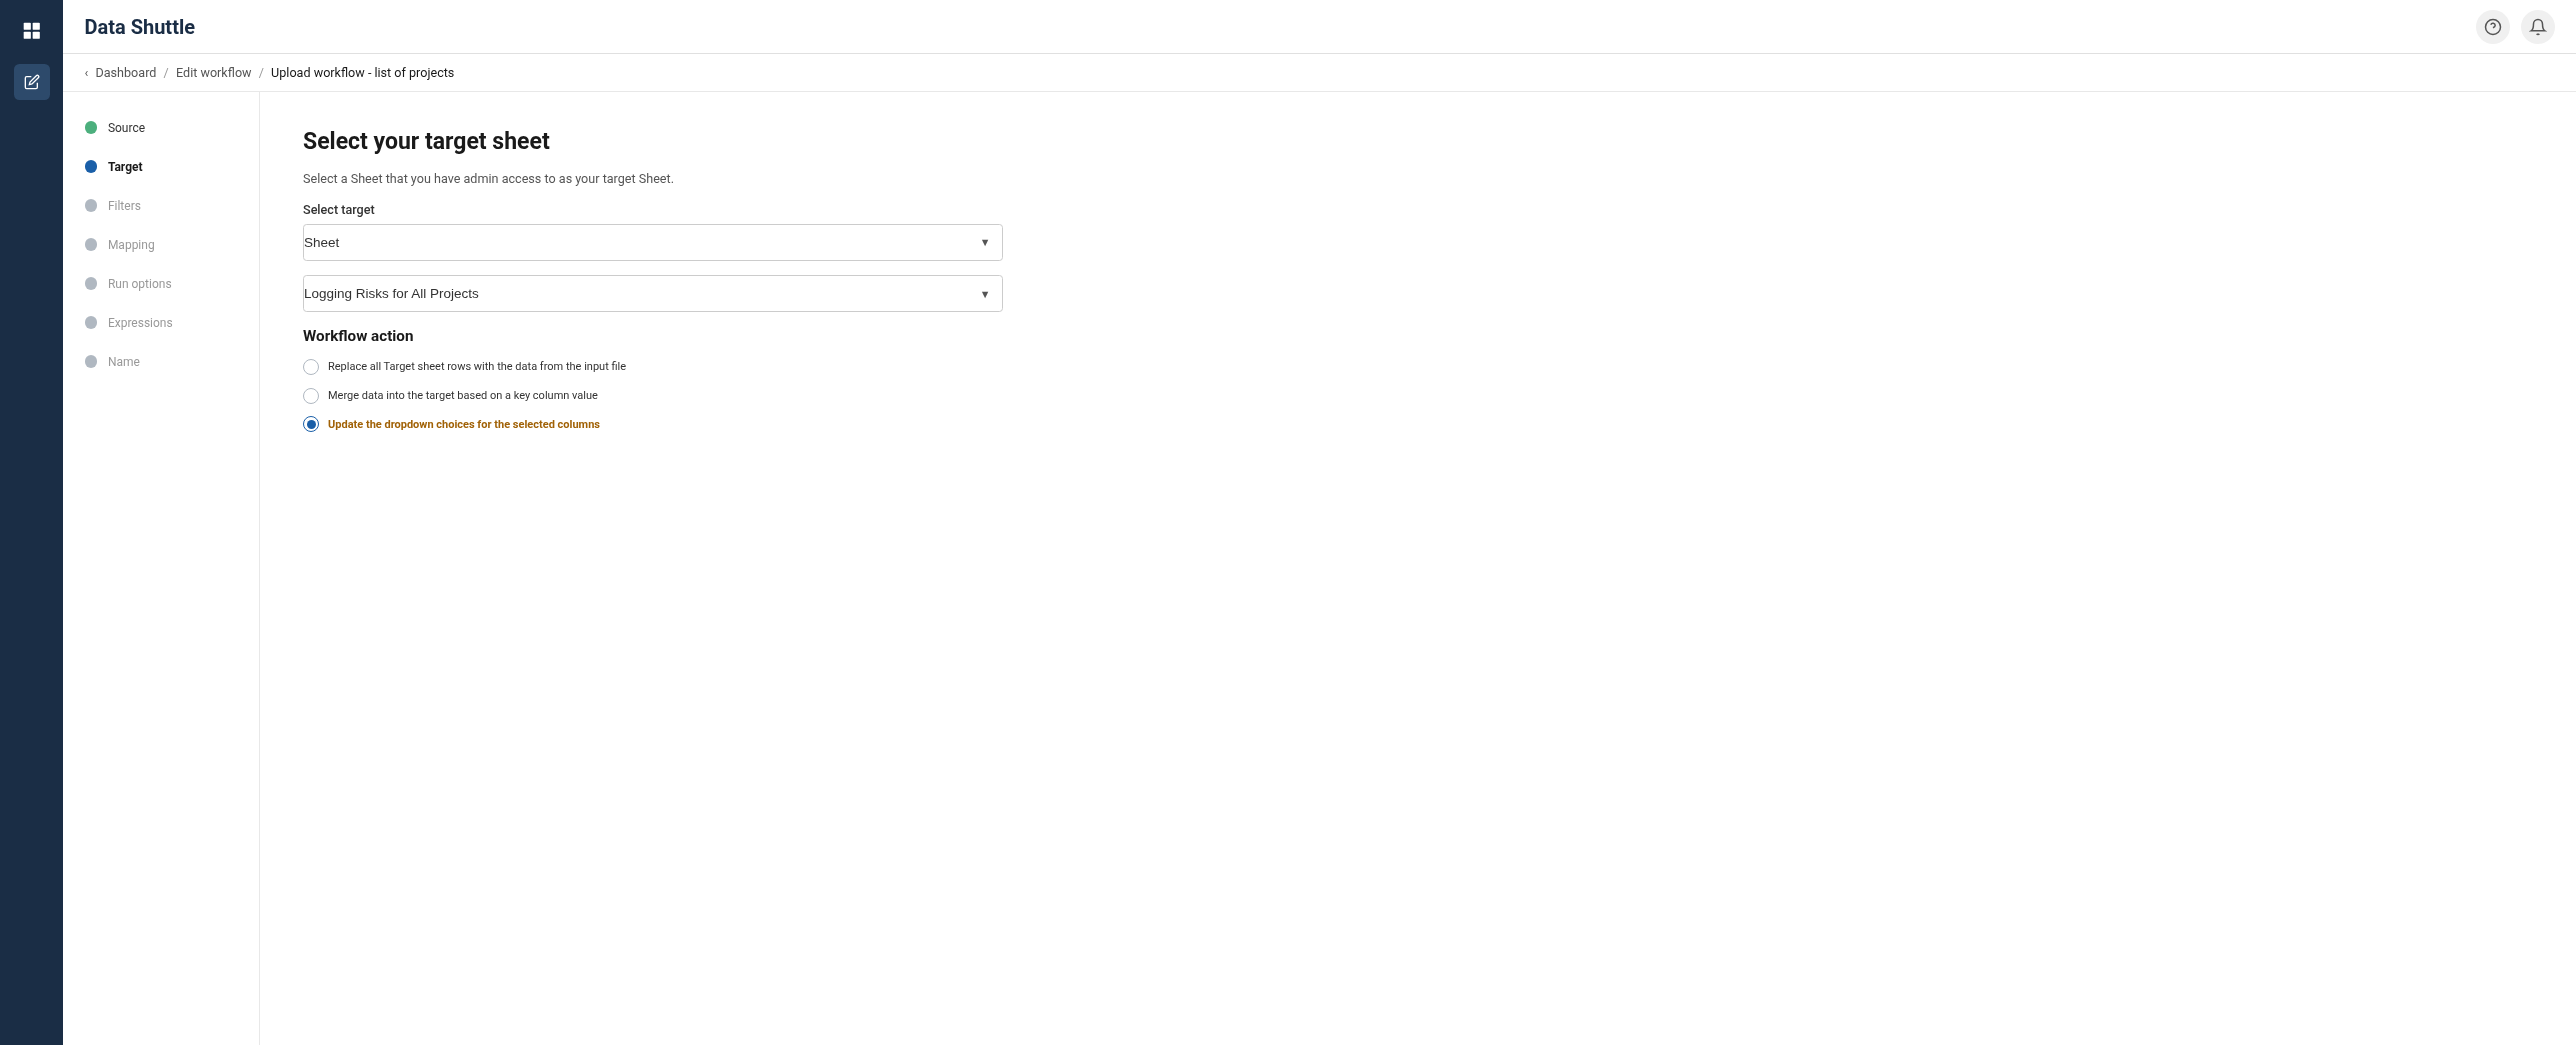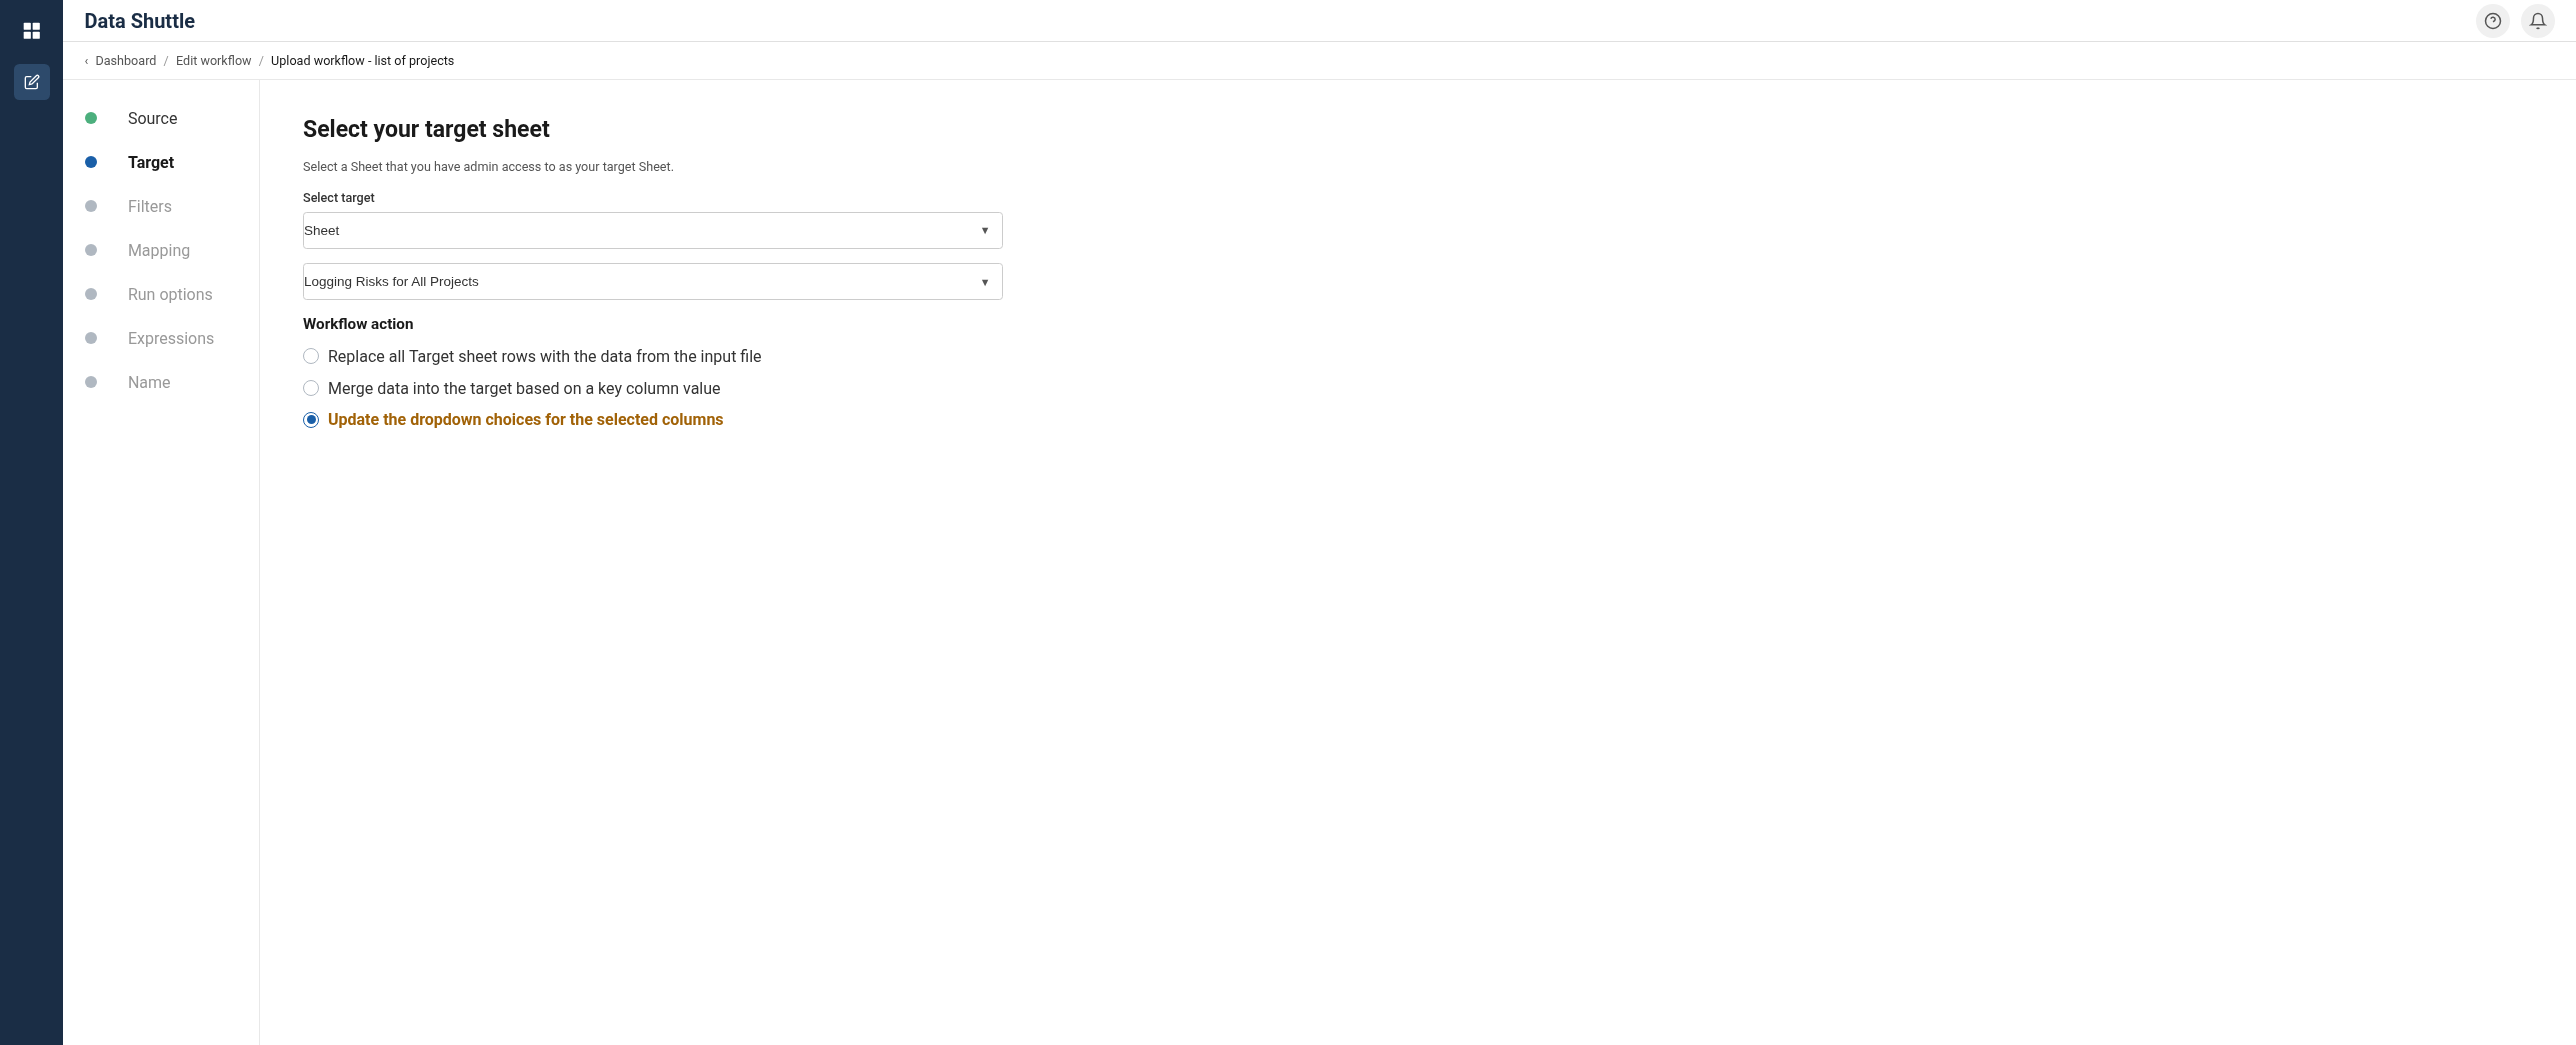--- a/index.html
+++ b/index.html
@@ -68,21 +68,21 @@
       background: #ffffff;
       overflow: hidden;
     }
 
     
     .top-header {
       display: flex;
       align-items: center;
       justify-content: space-between;
       padding: 0 21.5px;
-      height: 42px;
+      height: 54px;
       border-bottom: 0.9px solid #e0e0e0;
       background: #ffffff;
     }
 
     .app-title {
       font-size: 20px;
       font-weight: 700;
       color: #1a2d45;
     }
 
@@ -183,23 +183,22 @@
 
     .step-dot.active {
       background: #1a5fa8;
     }
 
     .step-dot.inactive {
       background: #b0b8c1;
     }
 
     .step-label {
-      font-size: 16px;
+      font-size: 12px;
       color: #333;
-      margin-left: 20px;
     }
 
     .step-label.active {
       font-weight: 700;
       color: #1a1a1a;
     }
 
     .step-label.inactive {
       color: #999;
     }
@@ -300,21 +299,21 @@
 
     .radio-circle.selected::after {
       content: '';
       width: 9px;
       height: 9px;
       border-radius: 50%;
       background: #1a5fa8;
     }
 
     .radio-label {
-      font-size: 16px;
+      font-size: 11px;
       color: #333;
     }
 
     .radio-label.selected {
       font-weight: 700;
       color: #a16207;
     }
   </style>
 </head>
 <body>

